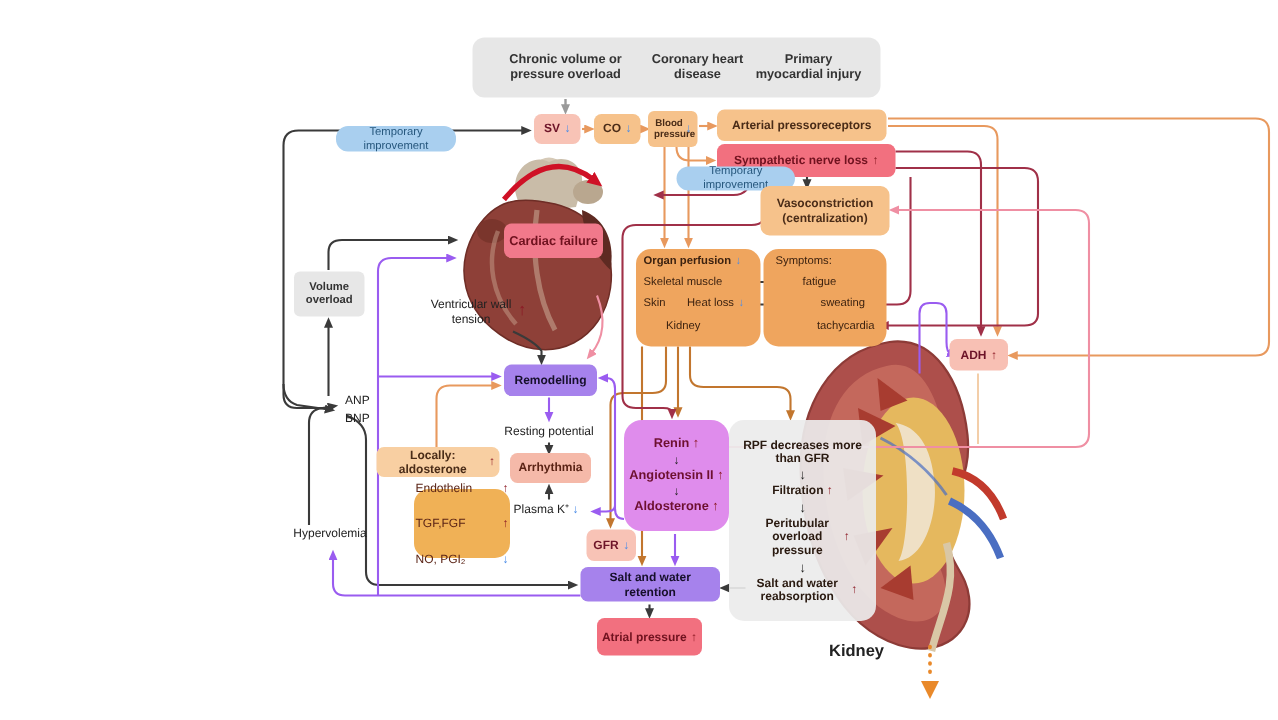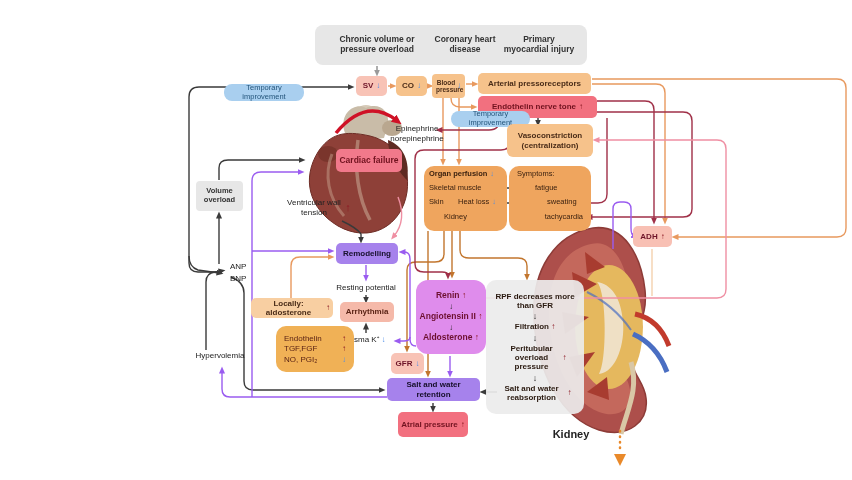--- a/index.html
+++ b/index.html
@@ -180,21 +180,21 @@
 </div>
 <div class="box orange" style="left:432px;top:74px;width:33px;height:24px;border-radius:4px;gap:1px">
   <span class="small" style="width:20px">Blood pressure</span>
       <span class="dn" style="font-size:8px">↓</span>
 </div>
 
 <div class="box orange" style="left:478px;top:73px;width:113px;height:21px">
   <span>Arterial pressoreceptors</span>
 </div>
 <div class="box red" style="left:478px;top:96px;width:119px;height:22px">
-  <span>Endothelin nerve tone</span>
+  <span>Sympathetic nerve loss</span>
       <span class="up">↑</span>
 </div>
 
 <div class="box blue" style="left:451px;top:111px;width:79px;height:16px">
   <span>Temporary improvement</span>
 </div>
 <div class="box blue" style="left:224px;top:84px;width:80px;height:17px">
   <span>Temporary improvement</span>
 </div>
 
@@ -226,40 +226,39 @@
 <div class="box gray" style="left:196px;top:181px;width:47px;height:30px;border-radius:4px;font-size:7.5px">
   <span style="width:34px">Volume overload</span>
 </div>
 <div class="lbl" style="left:230px;top:262px;width:26px;text-align:left">ANP</div>
 <div class="lbl" style="left:230px;top:274px;width:26px;text-align:left">BNP</div>
 <div class="lbl" style="left:190px;top:351px;width:60px">Hypervolemia</div>
 
 <div class="box red" style="left:336px;top:149px;width:66px;height:23px;font-size:8.5px;background:#f1798b">
   <span>Cardiac failure</span>
 </div>
-<div class="lbl" style="left:372px;top:124px;width:90px">Epinephrine norepinephrine</div>
 <div class="lbl" style="left:286px;top:198px;width:56px">Ventricular wall tension</div>
 <div class="lbl up" style="left:342px;top:201px;width:12px;font-size:11px">↑</div>
 
 <div class="box purple" style="left:336px;top:243px;width:62px;height:21px">
   <span>Remodelling</span>
 </div>
 <div class="lbl" style="left:332px;top:283px;width:68px">Resting potential</div>
 <div class="box pink" style="left:340px;top:302px;width:54px;height:20px;background:#f5b9a9;color:#5a2315">
   <span>Arrhythmia</span>
 </div>
 <div class="lbl" style="left:338px;top:335px;width:52px">
   <span>Plasma K⁺</span> <span class="dn">↓</span>
 </div>
 
 <div class="box orange" style="left:251px;top:298px;width:82px;height:20px;background:#f8cfa2">
   <span>Locally: aldosterone</span>
       <span class="up">↑</span>
 </div>
-<div class="box amber col" style="left:276px;top:326px;width:78px;height:46px;gap:1px">
+<div class="box amber col" style="left:276px;top:326px;width:64px;height:46px;gap:14px">
   <div style="display:flex;justify-content:space-between;width:62px;font-weight:normal;color:#5a2315">
     <span>Endothelin</span>
         <span class="up">↑</span>
   </div>
   <div style="display:flex;justify-content:space-between;width:62px;font-weight:normal;color:#5a2315">
     <span>TGF,FGF</span>
         <span class="up">↑</span>
   </div>
   <div style="display:flex;justify-content:space-between;width:62px;font-weight:normal;color:#5a2315">
     <span>NO, PGI₂</span>

